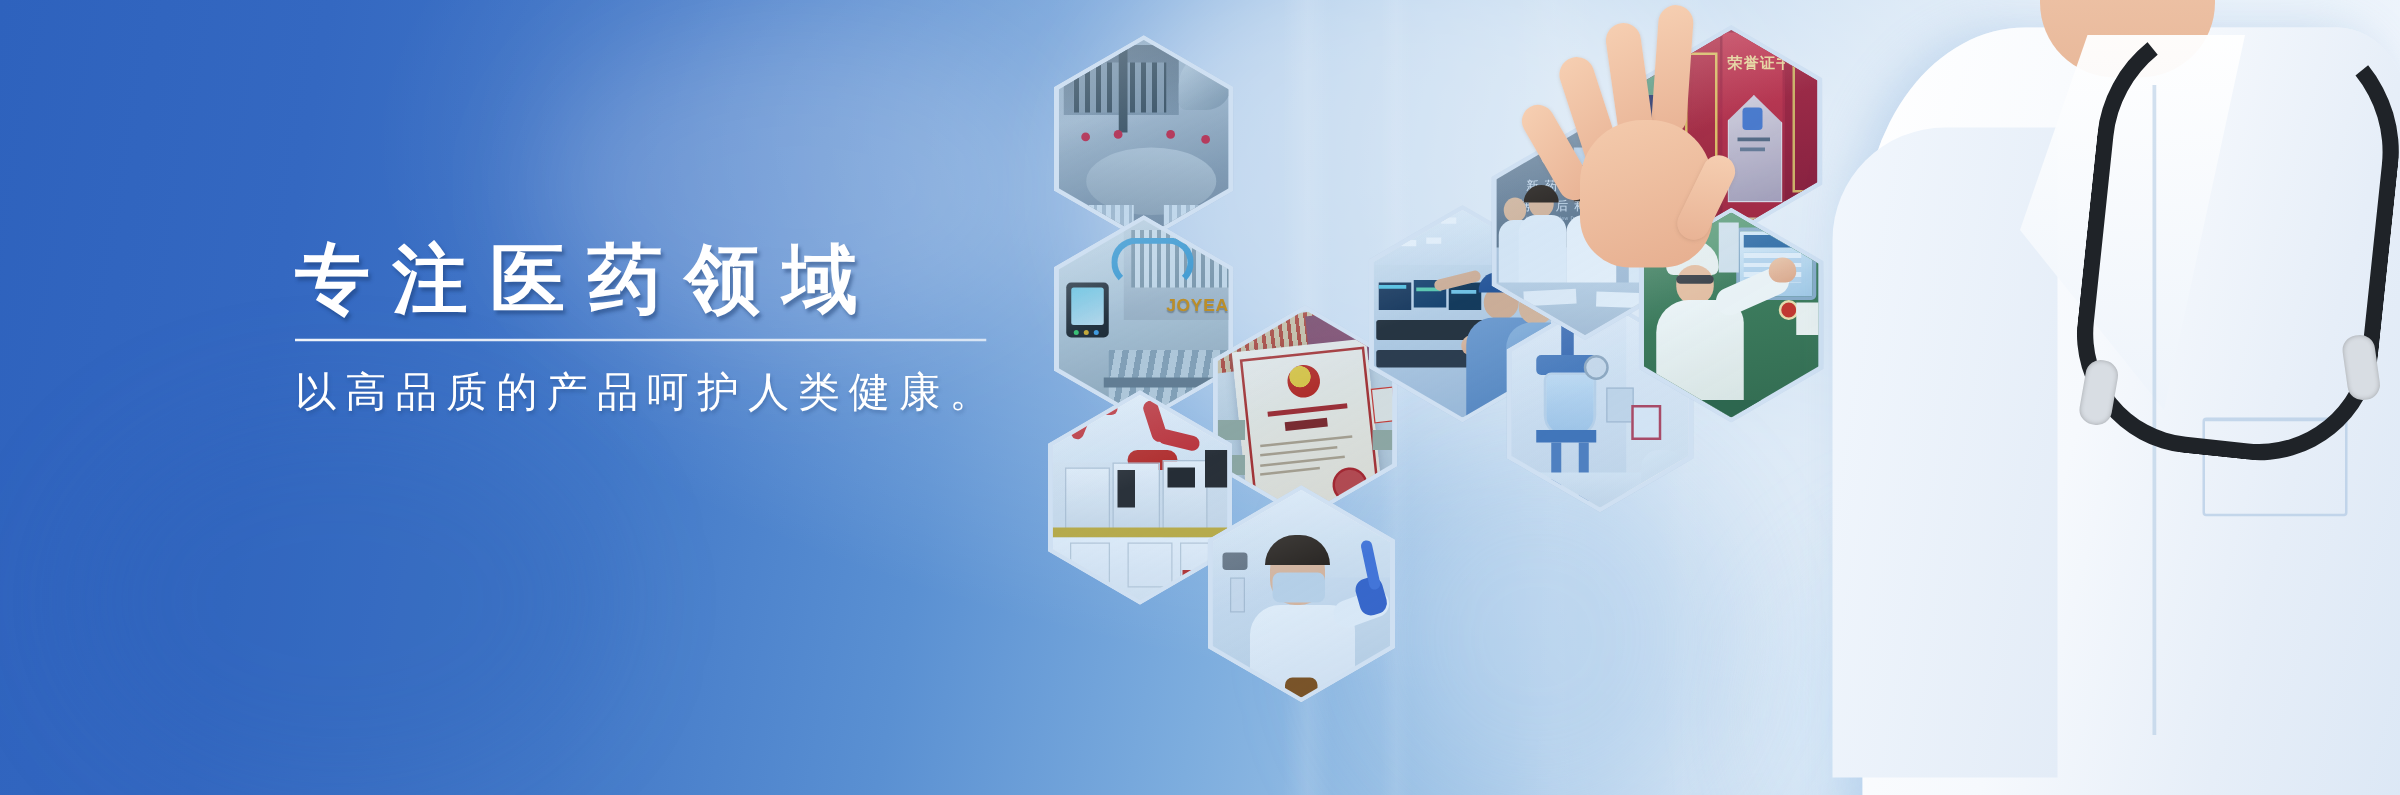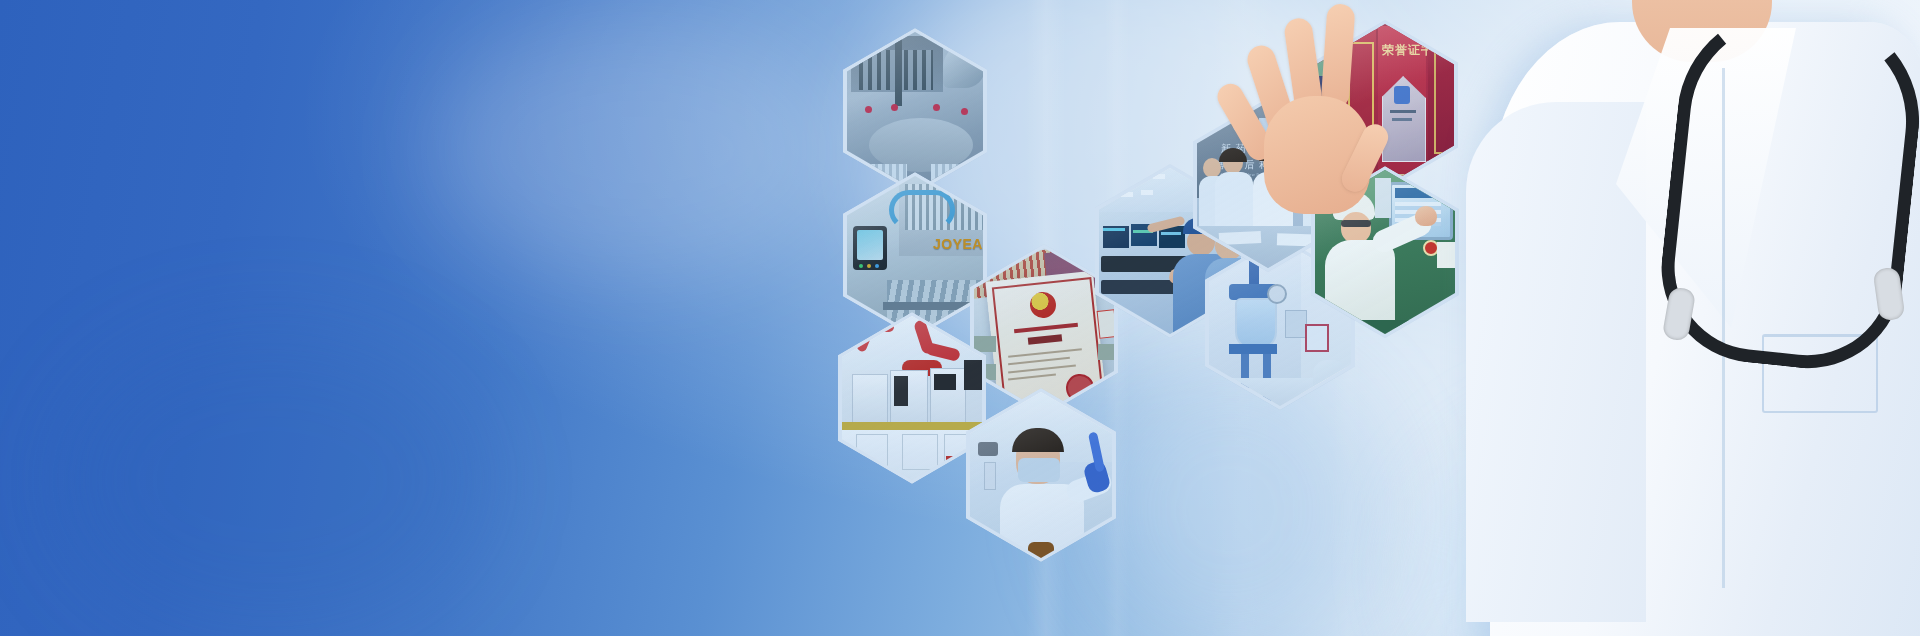--- a/index.html
+++ b/index.html
@@ -145,20 +145,25 @@
     <div class="blob" style="left:880px;top:-60px;width:520px;height:420px;background:rgba(255,255,255,.38);"></div>
     <div class="blob" style="left:1120px;top:300px;width:520px;height:380px;background:rgba(255,255,255,.30);"></div>
     <div class="blob" style="left:1430px;top:420px;width:460px;height:300px;background:rgba(205,228,248,.45);"></div>
     <div class="streak" style="left:1026px;width:40px;opacity:.45;"></div>
     <div class="streak" style="left:1104px;width:26px;opacity:.30;"></div>
     <div class="streak" style="left:1208px;width:70px;opacity:.22;"></div>
     <div class="streak" style="left:1330px;width:34px;opacity:.20;"></div>
     <div class="blob" style="left:1080px;top:360px;width:300px;height:300px;background:rgba(150,190,230,.28);"></div>
   </div>
 
+  <div class="copy">
+    <div class="headline">专注医药领域</div>
+    <div class="rule"></div>
+    <div class="subline">以高品质的产品呵护人类健康。</div>
+  </div>
 
   <div id="hexes">
 
     <div class="hex" style="left:843px;top:28px;width:144px;height:166px;">
       <div class="frame"></div>
       <div class="pic">
         <div class="art" style="background:linear-gradient(165deg,#9fb6c8 0%,#b9c9d6 35%,#93a8ba 70%,#7f94a8 100%);"></div>
         <div class="bar" style="left:4px;top:4px;width:92px;height:56px;background:linear-gradient(180deg,#6d8293,#8ea3b4);"></div>
         <div class="bar" style="left:12px;top:18px;width:74px;height:40px;background:repeating-linear-gradient(90deg,#49606f 0 4px,#93a7b6 4px 9px);"></div>
         <div class="bar" style="left:48px;top:2px;width:7px;height:72px;background:#4e6472;"></div>

